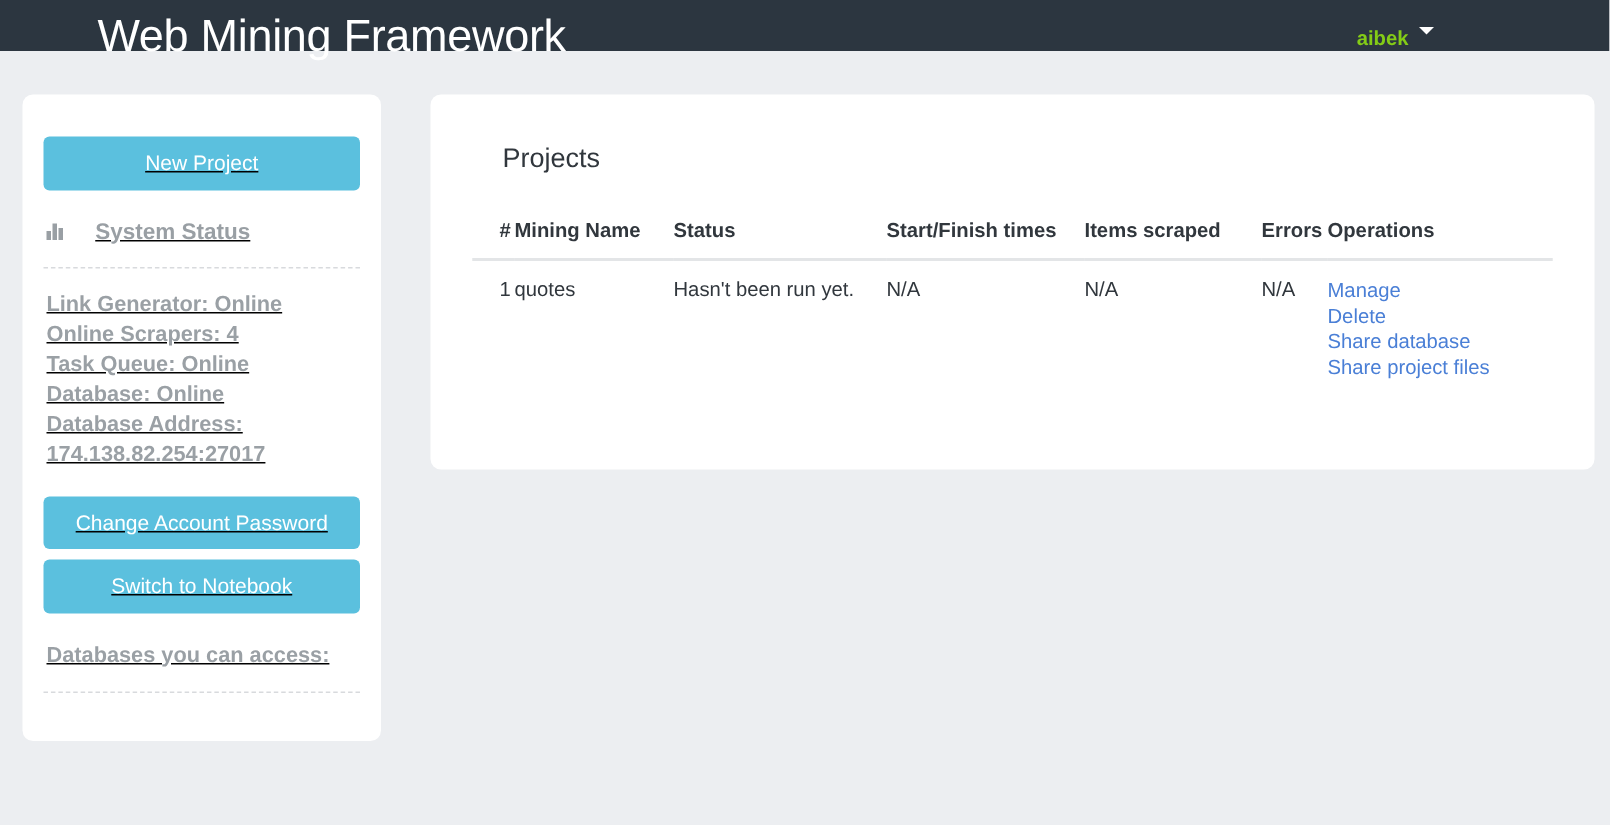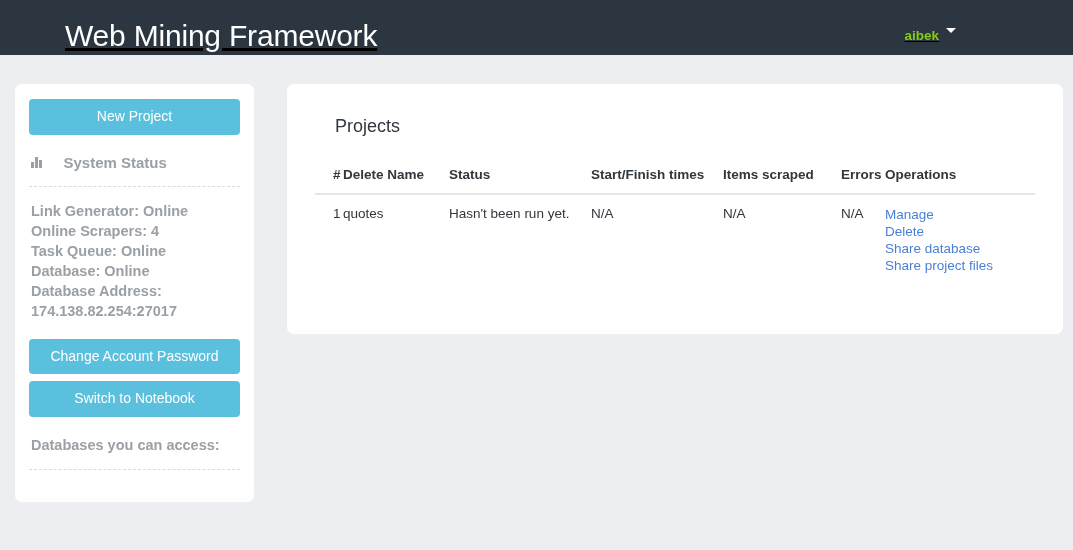--- a/index.html
+++ b/index.html
@@ -10,28 +10,27 @@
   body {
     width: 1073px;
     height: 550px;
     background: #eceef1;
     font-family: "Liberation Sans", sans-serif;
     overflow: hidden;
   }
 
   
   .navbar {
-    height: 55px;
+    height: 34px;
     background: #2c3640;
     display: flex;
     align-items: center;
     justify-content: space-between;
     padding: 16px 22px 0 0;
     position: relative;
-    text-decoration: underline;
   }
   .brand {
     color: #ffffff;
     font-size: 30px;
     line-height: 30px;
     font-weight: normal;
     letter-spacing: -0.2px;
     padding-left: 65px;
     white-space: nowrap;
   }
@@ -60,22 +59,23 @@
     align-items: flex-start;
     padding: 29px 0 0 0;
   }
 
   
   .sidebar {
     width: 239px;
     margin-left: 15px;
     background: #ffffff;
     border-radius: 7px;
-    padding: 15px 14px 18px 14px;
+    padding: 28px 14px 18px 14px;
     flex: 0 0 auto;
+    text-decoration: underline;
   }
   .btn {
     display: block;
     width: 100%;
     background: #5bc0de;
     color: #ffffff;
     border: none;
     border-radius: 4px;
     padding: 9px 6px;
     font-size: 14px;
@@ -243,21 +243,21 @@
 
   </div>
 
   <div class="main">
     <div class="panel-title">Projects</div>
 
     <table class="projects">
       <thead>
         <tr>
           <th class="col-num">#</th>
-          <th class="col-name">Delete Name</th>
+          <th class="col-name">Mining Name</th>
           <th class="col-status">Status</th>
           <th class="col-times">Start/Finish times</th>
           <th class="col-items">Items scraped</th>
           <th class="col-errors">Errors</th>
           <th class="col-ops">Operations</th>
         </tr>
       </thead>
       <tbody>
         <tr>
           <td class="col-num">1</td>

